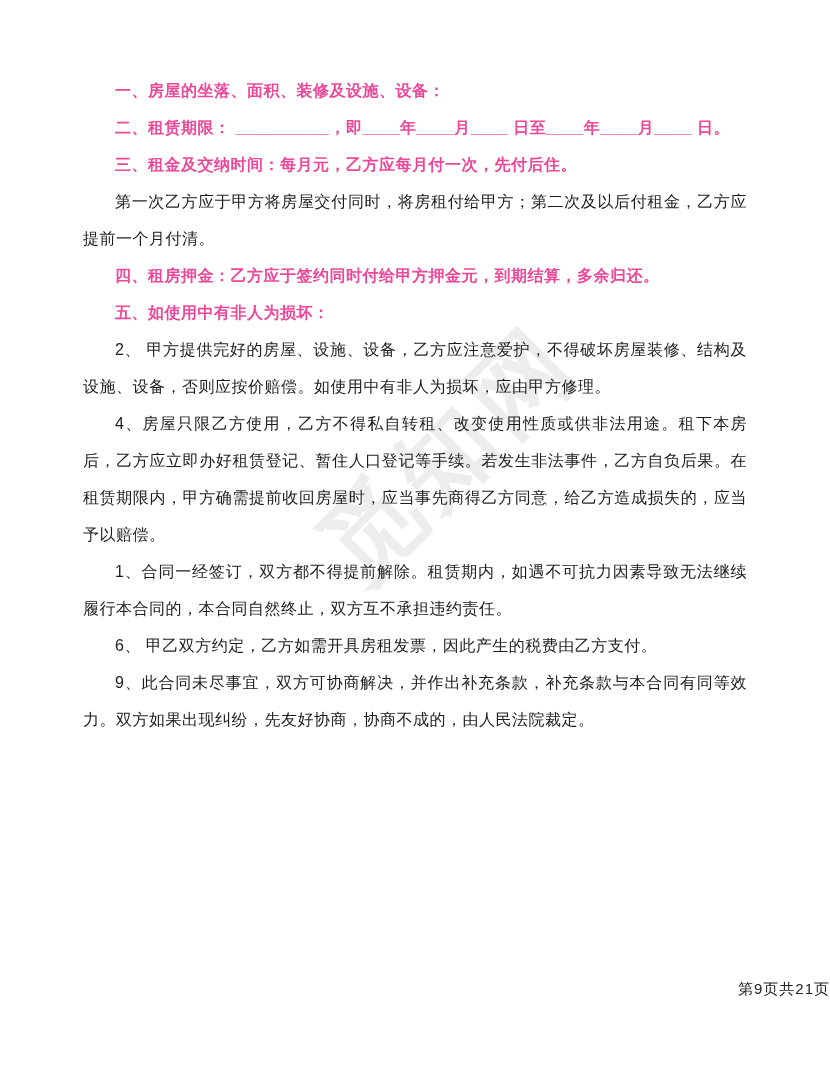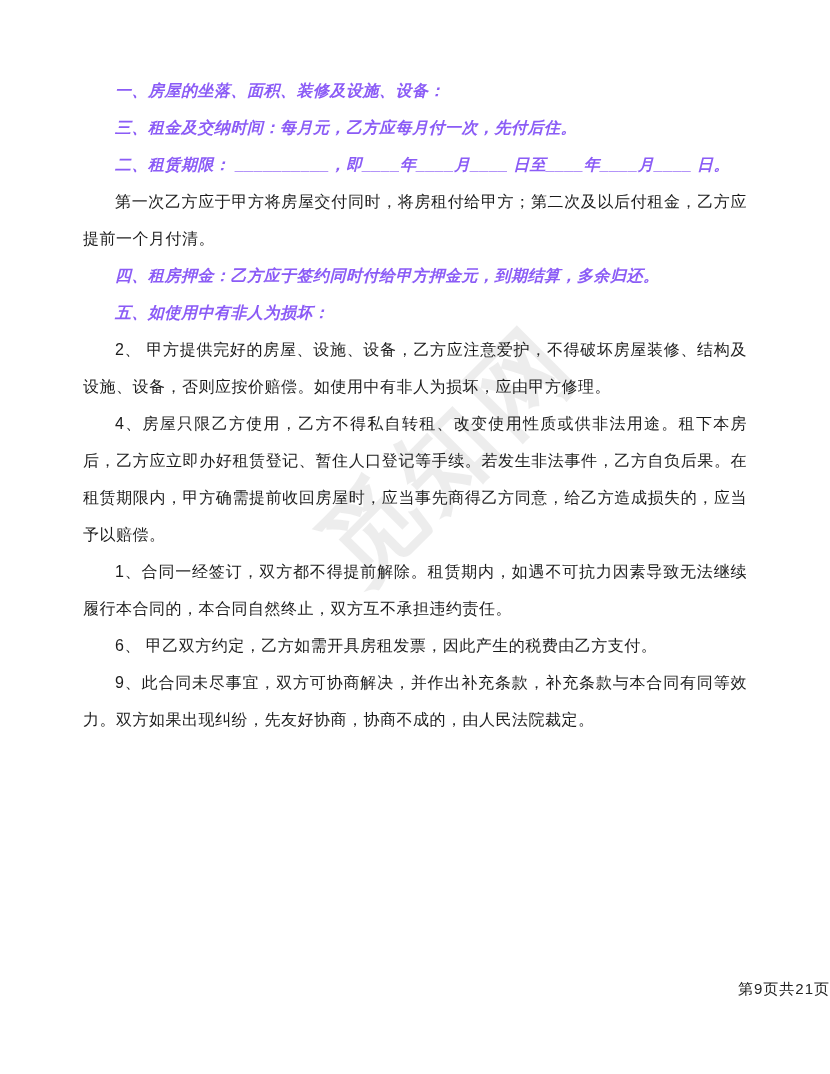--- a/index.html
+++ b/index.html
@@ -26,22 +26,21 @@
     margin: 0;
     font-size: 16px;
     line-height: 37px;
     text-align: justify;
     text-indent: 2em;
     letter-spacing: 0.5px;
     word-break: break-all;
   }
   .para.bold {
     font-weight: 700;
-    color: #8b5cf6;
-    font-style: italic;
+    color: #ec4899;
   }
   .watermark {
     position: absolute;
     top: 390px;
     left: 230px;
     width: 440px;
     text-align: center;
     transform: rotate(-45deg);
     transform-origin: center center;
     font-size: 96px;
@@ -67,23 +66,23 @@
 <body>
 
 <div class="page">
 
   <div class="watermark">觅知网</div>
 
   <div class="content">
 
     <p class="para bold">一、房屋的坐落、面积、装修及设施、设备：</p>
 
+    <p class="para bold">二、租赁期限： __________，即____年____月____ 日至____年____月____ 日。</p>
+
     <p class="para bold">三、租金及交纳时间：每月元，乙方应每月付一次，先付后住。</p>
-
-    <p class="para bold">二、租赁期限： __________，即____年____月____ 日至____年____月____ 日。</p>
 
     <p class="para">第一次乙方应于甲方将房屋交付同时，将房租付给甲方；第二次及以后付租金，乙方应提前一个月付清。</p>
 
     <p class="para bold">四、租房押金：乙方应于签约同时付给甲方押金元，到期结算，多余归还。</p>
 
     <p class="para bold">五、如使用中有非人为损坏：</p>
 
 
     <p class="para">2、 甲方提供完好的房屋、设施、设备，乙方应注意爱护，不得破坏房屋装修、结构及设施、设备，否则应按价赔偿。如使用中有非人为损坏，应由甲方修理。</p>
 

